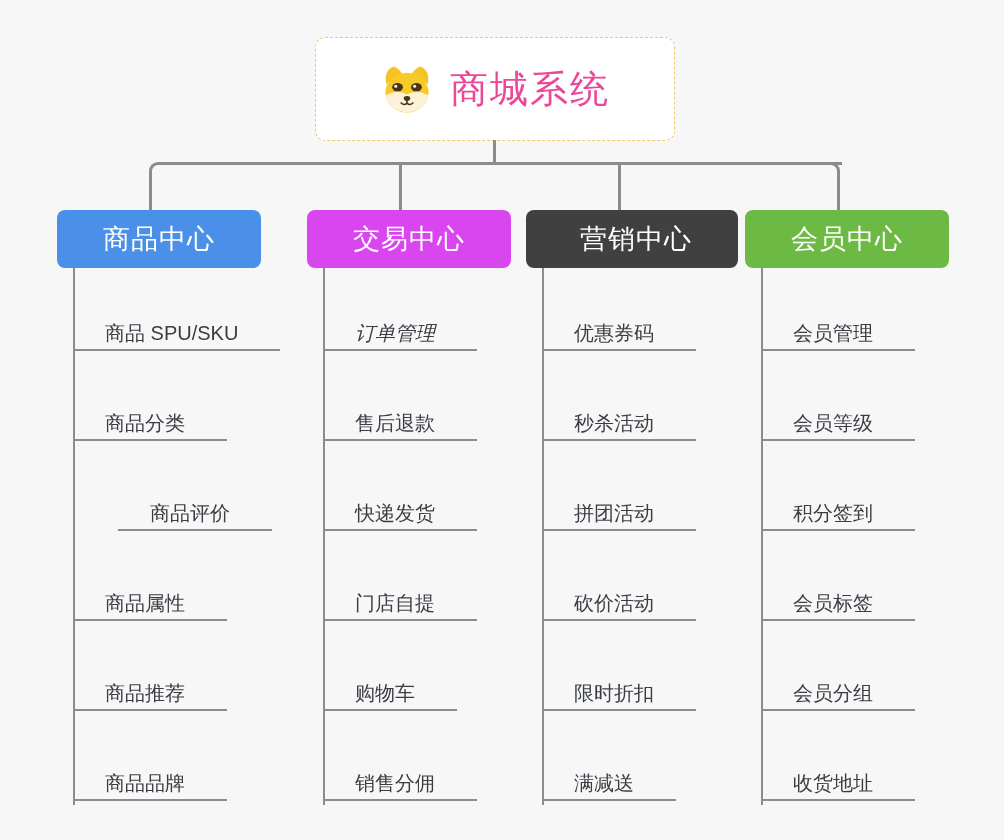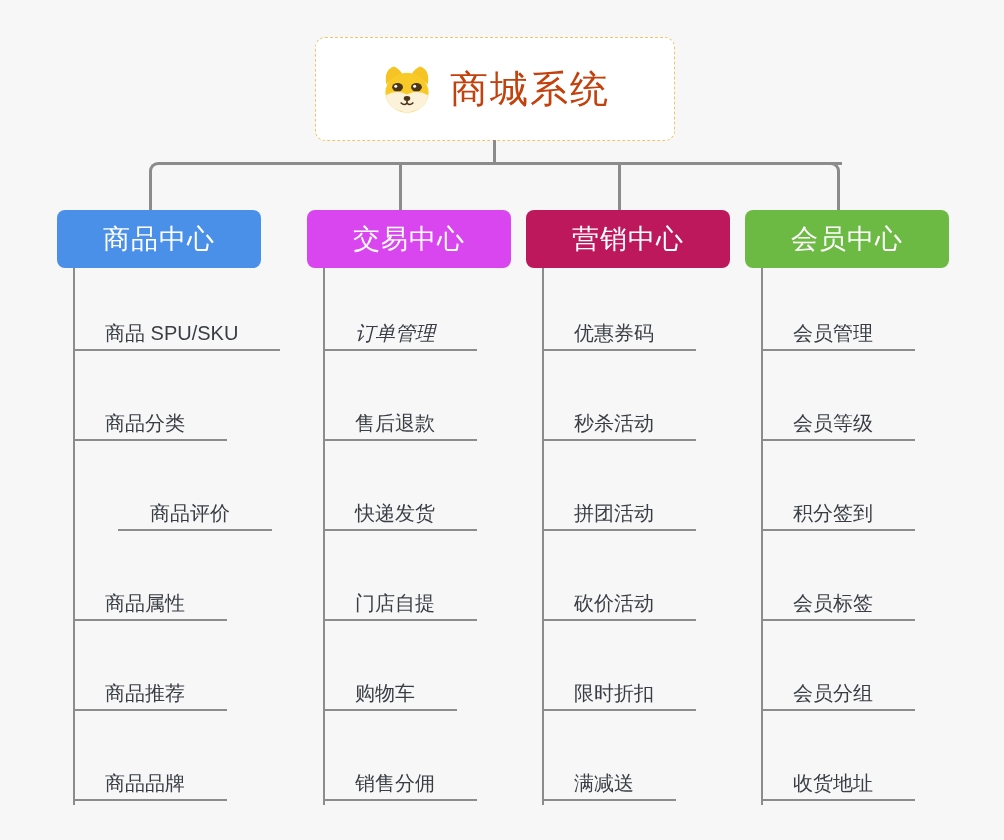--- a/index.html
+++ b/index.html
@@ -21,21 +21,21 @@
     border:1px dashed #f3c468;
     border-radius:10px;
     box-sizing:border-box;
     display:flex;align-items:center;justify-content:center;
     gap:16px;
     cursor:pointer;
   }
   .root-title{
     font-size:38px;
     letter-spacing:2px;
-    color:#c2410c;
+    color:#ec4899;
     font-weight:500;
     white-space:nowrap;
   }
   .dog{width:54px;height:52px;display:block;}
   
   .line{position:absolute;background:#8c8c8c;}
   .corner{
     position:absolute;
     box-sizing:border-box;
     border-color:#8c8c8c;
@@ -121,21 +121,21 @@
         <span>交易中心</span>
       </div>
       <div class="line" style="left: 323px; top: 268px; width: 2px; height: 537px;"></div>
       <div class="leaf" style="left: 323px; top: 319px; font-style: italic;">订单管理</div>
       <div class="leaf" style="left: 323px; top: 409px;">售后退款</div>
       <div class="leaf" style="left: 323px; top: 499px;">快递发货</div>
       <div class="leaf" style="left: 323px; top: 589px;">门店自提</div>
       <div class="leaf" style="left: 323px; top: 679px;">购物车</div>
       <div class="leaf" style="left: 323px; top: 769px;">销售分佣</div>
       <div class="line" style="left: 618px; top: 162px; width: 3px; height: 48px;"></div>
-      <div class="branch-box" style="left: 526px; top: 210px; background: #be185d;">
+      <div class="branch-box" style="left: 526px; top: 210px; background: #404040; padding-left: 8px;">
         <span>营销中心</span>
       </div>
       <div class="line" style="left: 542px; top: 268px; width: 2px; height: 537px;"></div>
       <div class="leaf" style="left: 542px; top: 319px;">优惠券码</div>
       <div class="leaf" style="left: 542px; top: 409px;">秒杀活动</div>
       <div class="leaf" style="left: 542px; top: 499px;">拼团活动</div>
       <div class="leaf" style="left: 542px; top: 589px;">砍价活动</div>
       <div class="leaf" style="left: 542px; top: 679px;">限时折扣</div>
       <div class="leaf" style="left: 542px; top: 769px;">满减送</div>
       <div class="branch-box" style="left: 745px; top: 210px; background: rgb(108, 186, 67);">

